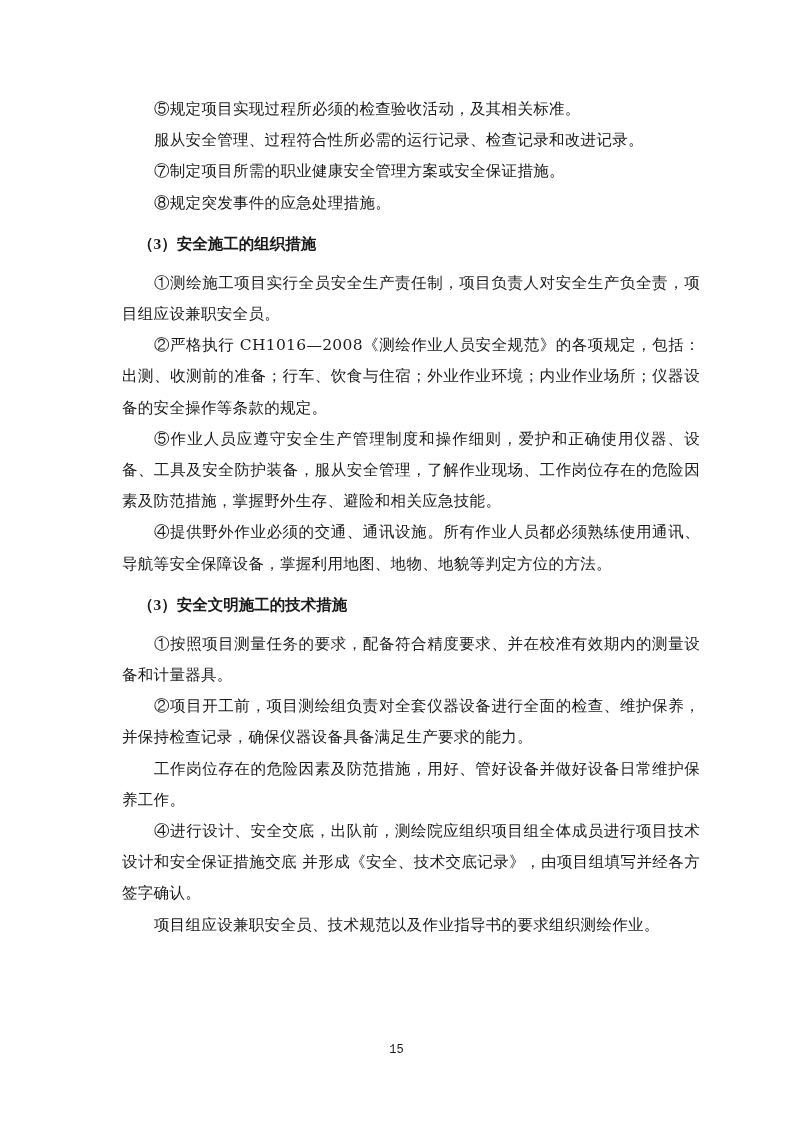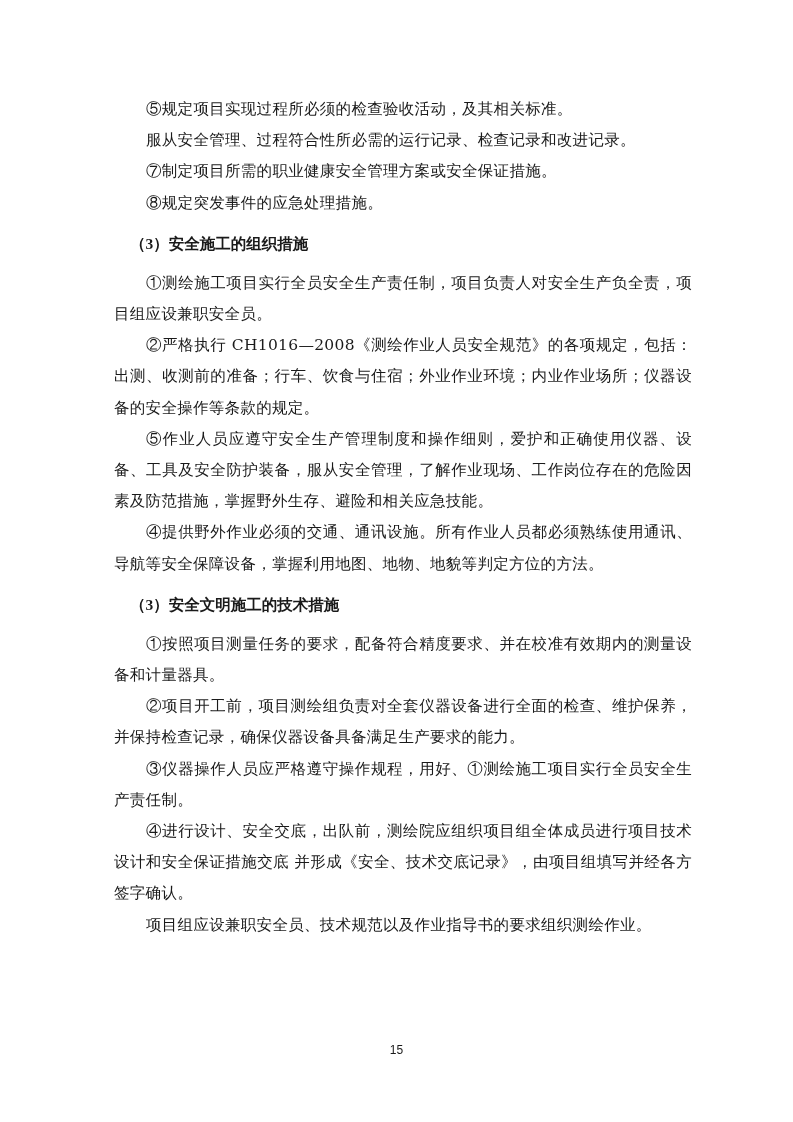--- a/index.html
+++ b/index.html
@@ -1,41 +1,41 @@
 <!DOCTYPE html>
 <html><head>
 <meta charset="utf-8">
 <style>
   html, body { margin: 0; padding: 0; background: #ffffff; }
   body { width: 793px; height: 1122px; position: relative; overflow: hidden;
          font-family: "DejaVu Serif", "Liberation Serif", serif; color: #1a1a1a; }
-  .page { position: absolute; left: 114px; top: 94px; width: 578px; }
+  .page { position: absolute; left: 122px; top: 94px; width: 578px; }
   .p { font-size: 15.5px; line-height: 31.2px; margin: 0; text-align: justify;
        text-indent: 32px; letter-spacing: 0.3px; }
   .h { font-family: Liberation Serif, serif; font-weight: bold;
        font-size: 15.5px; line-height: 31px; margin: 9px 0 9px 0; text-indent: 16px; }
   .footer { position: absolute; top: 1043px; left: 0; width: 793px; text-align: center;
-            font-family: Liberation Sans, sans-serif; font-size: 12px; color: #1a1a1a; }
+            font-family: Liberation Mono, monospace; font-size: 12px; color: #1a1a1a; }
 </style>
 </head>
 <body>
 
 <div class="page">
   <p class="p">⑤规定项目实现过程所必须的检查验收活动，及其相关标准。</p>
   <p class="p">服从安全管理、过程符合性所必需的运行记录、检查记录和改进记录。</p>
   <p class="p">⑦制定项目所需的职业健康安全管理方案或安全保证措施。</p>
   <p class="p">⑧规定突发事件的应急处理措施。</p>
 
   <h3 class="h">（3）安全施工的组织措施</h3>
   <p class="p">①测绘施工项目实行全员安全生产责任制，项目负责人对安全生产负全责，项目组应设兼职安全员。</p>
   <p class="p">②严格执行 CH1016—2008《测绘作业人员安全规范》的各项规定，包括：出测、收测前的准备；行车、饮食与住宿；外业作业环境；内业作业场所；仪器设备的安全操作等条款的规定。</p>
   <p class="p">⑤作业人员应遵守安全生产管理制度和操作细则，爱护和正确使用仪器、设备、工具及安全防护装备，服从安全管理，了解作业现场、工作岗位存在的危险因素及防范措施，掌握野外生存、避险和相关应急技能。</p>
   <p class="p">④提供野外作业必须的交通、通讯设施。所有作业人员都必须熟练使用通讯、导航等安全保障设备，掌握利用地图、地物、地貌等判定方位的方法。</p>
 
   <h3 class="h">（3）安全文明施工的技术措施</h3>
   <p class="p">①按照项目测量任务的要求，配备符合精度要求、并在校准有效期内的测量设备和计量器具。</p>
   <p class="p">②项目开工前，项目测绘组负责对全套仪器设备进行全面的检查、维护保养，并保持检查记录，确保仪器设备具备满足生产要求的能力。</p>
-  <p class="p">③仪器操作人员应严格遵守操作规程，用好、①测绘施工项目实行全员安全生产责任制。</p>
+  <p class="p">工作岗位存在的危险因素及防范措施，用好、管好设备并做好设备日常维护保养工作。</p>
   <p class="p">④进行设计、安全交底，出队前，测绘院应组织项目组全体成员进行项目技术设计和安全保证措施交底 并形成《安全、技术交底记录》，由项目组填写并经各方签字确认。</p>
   <p class="p">项目组应设兼职安全员、技术规范以及作业指导书的要求组织测绘作业。</p>
 </div>
 
 <div class="footer">15</div>
 
 </body></html>

